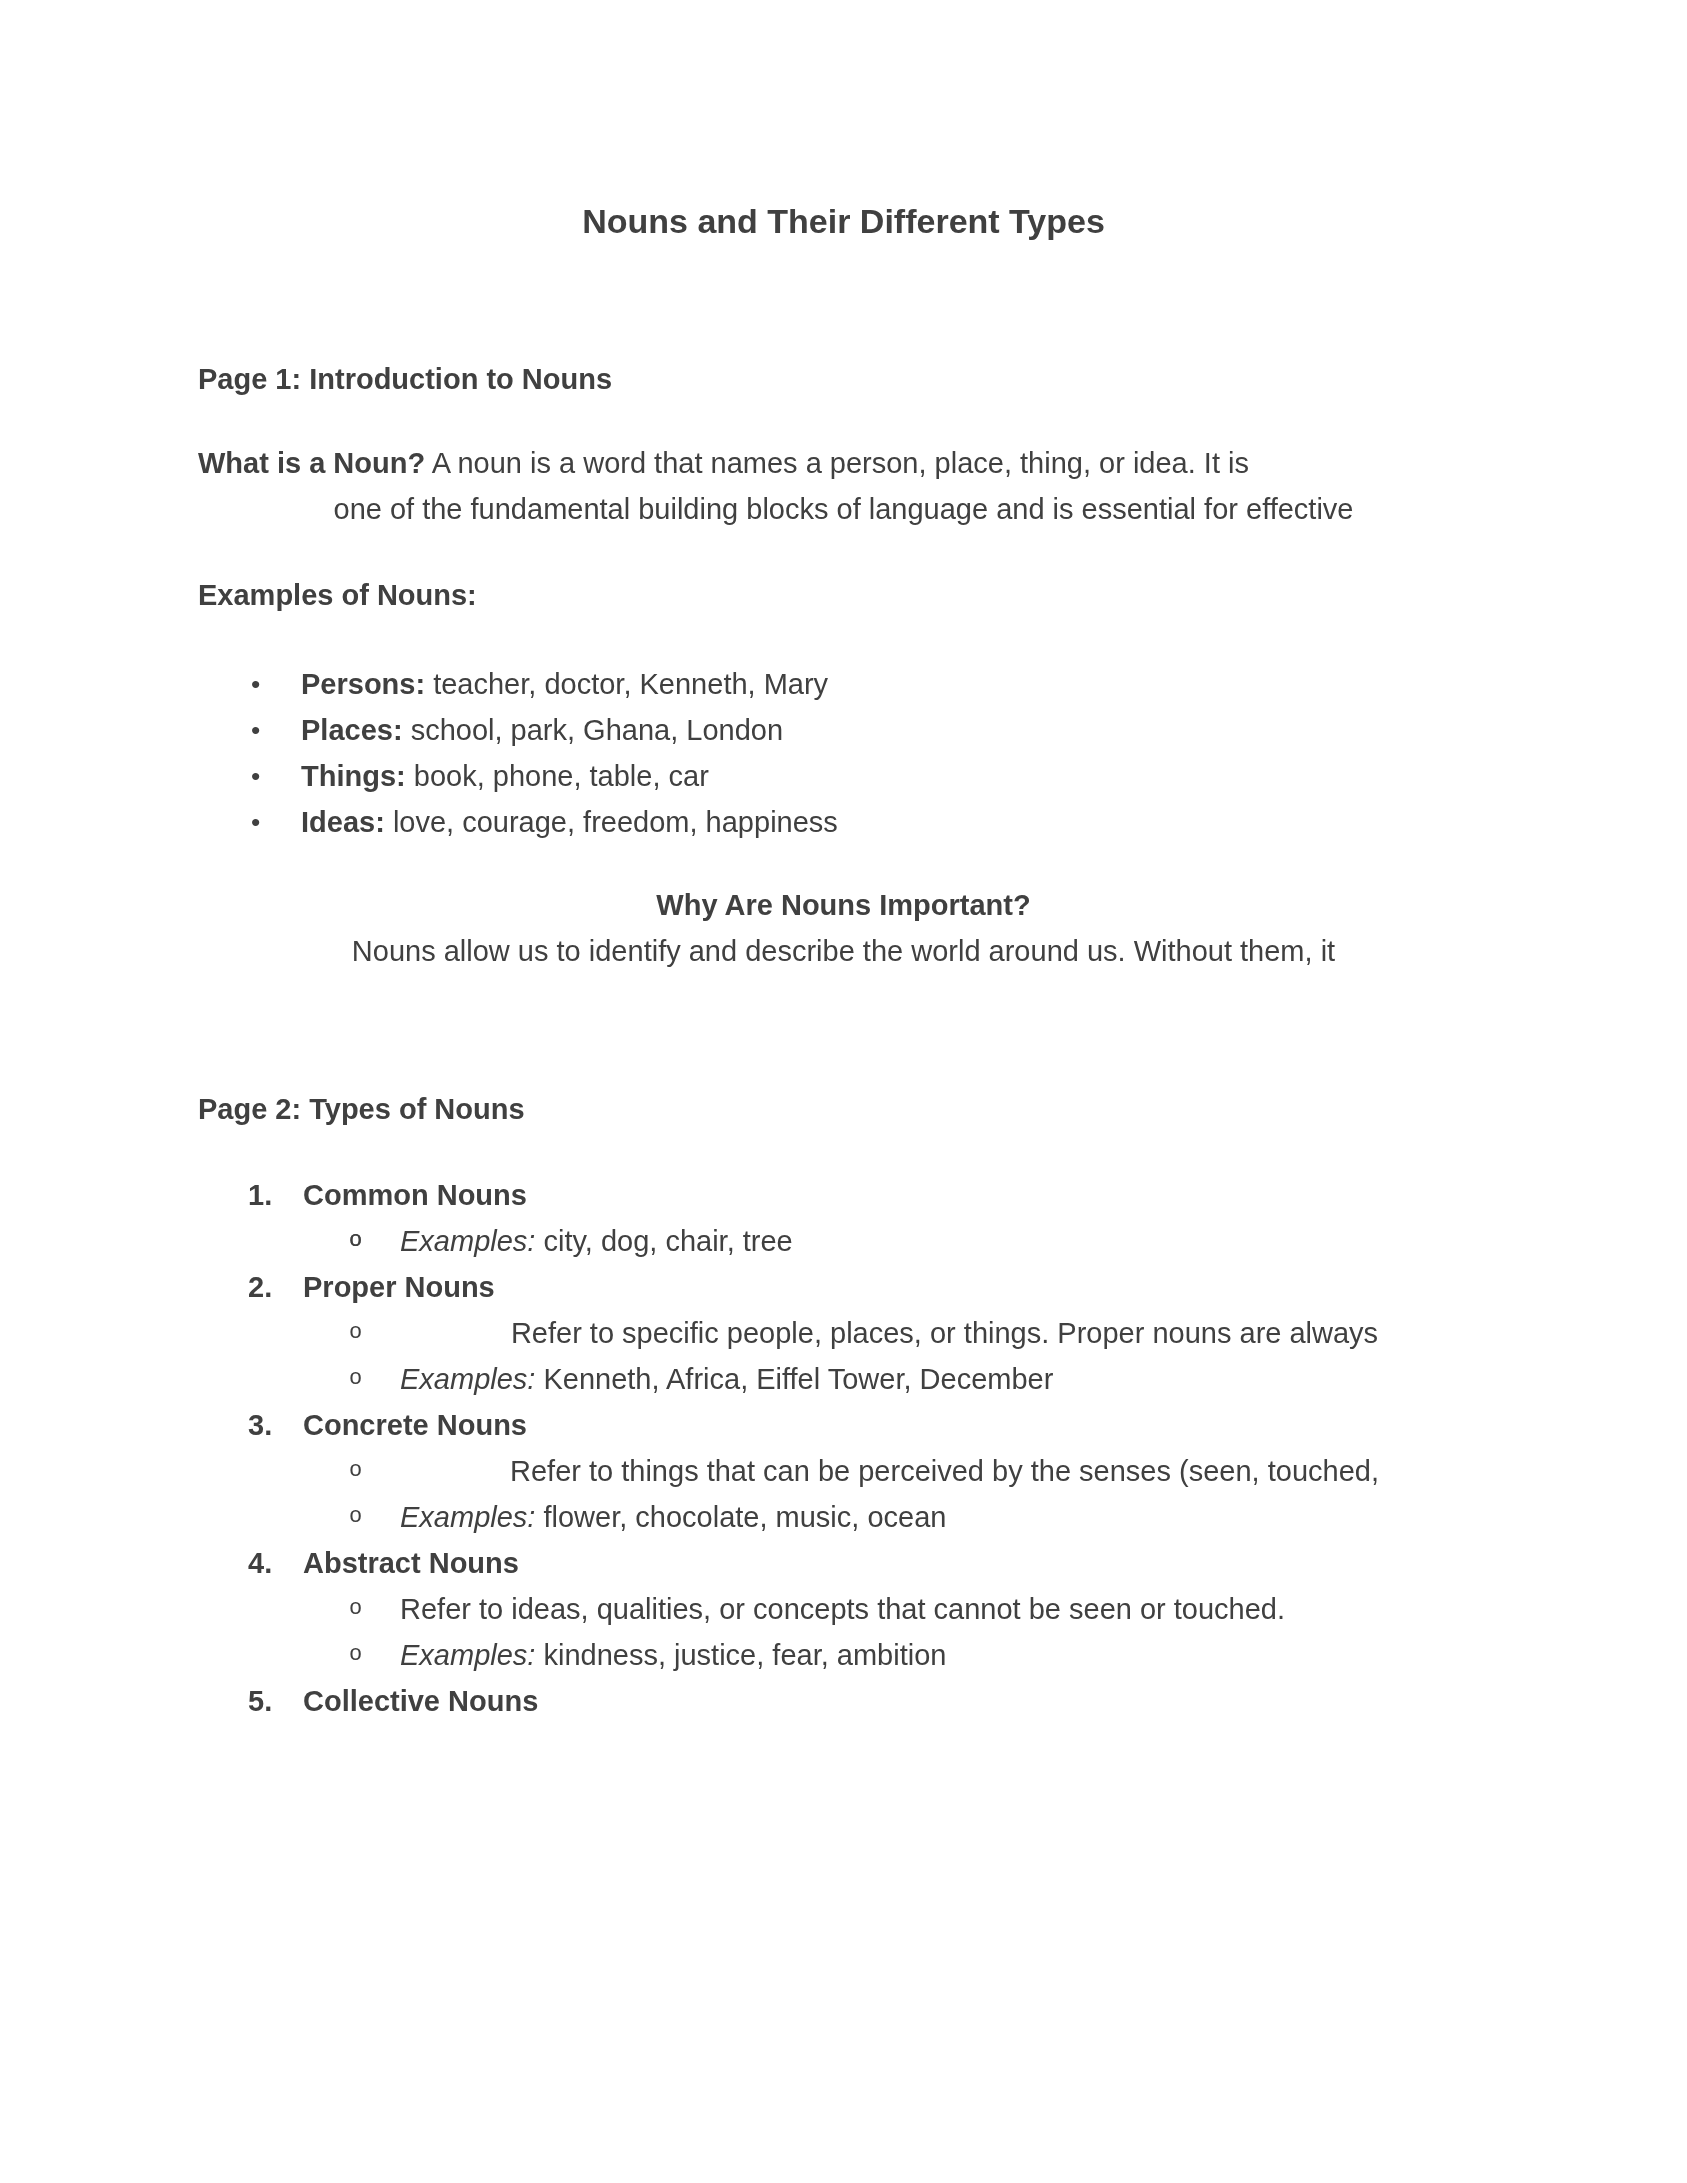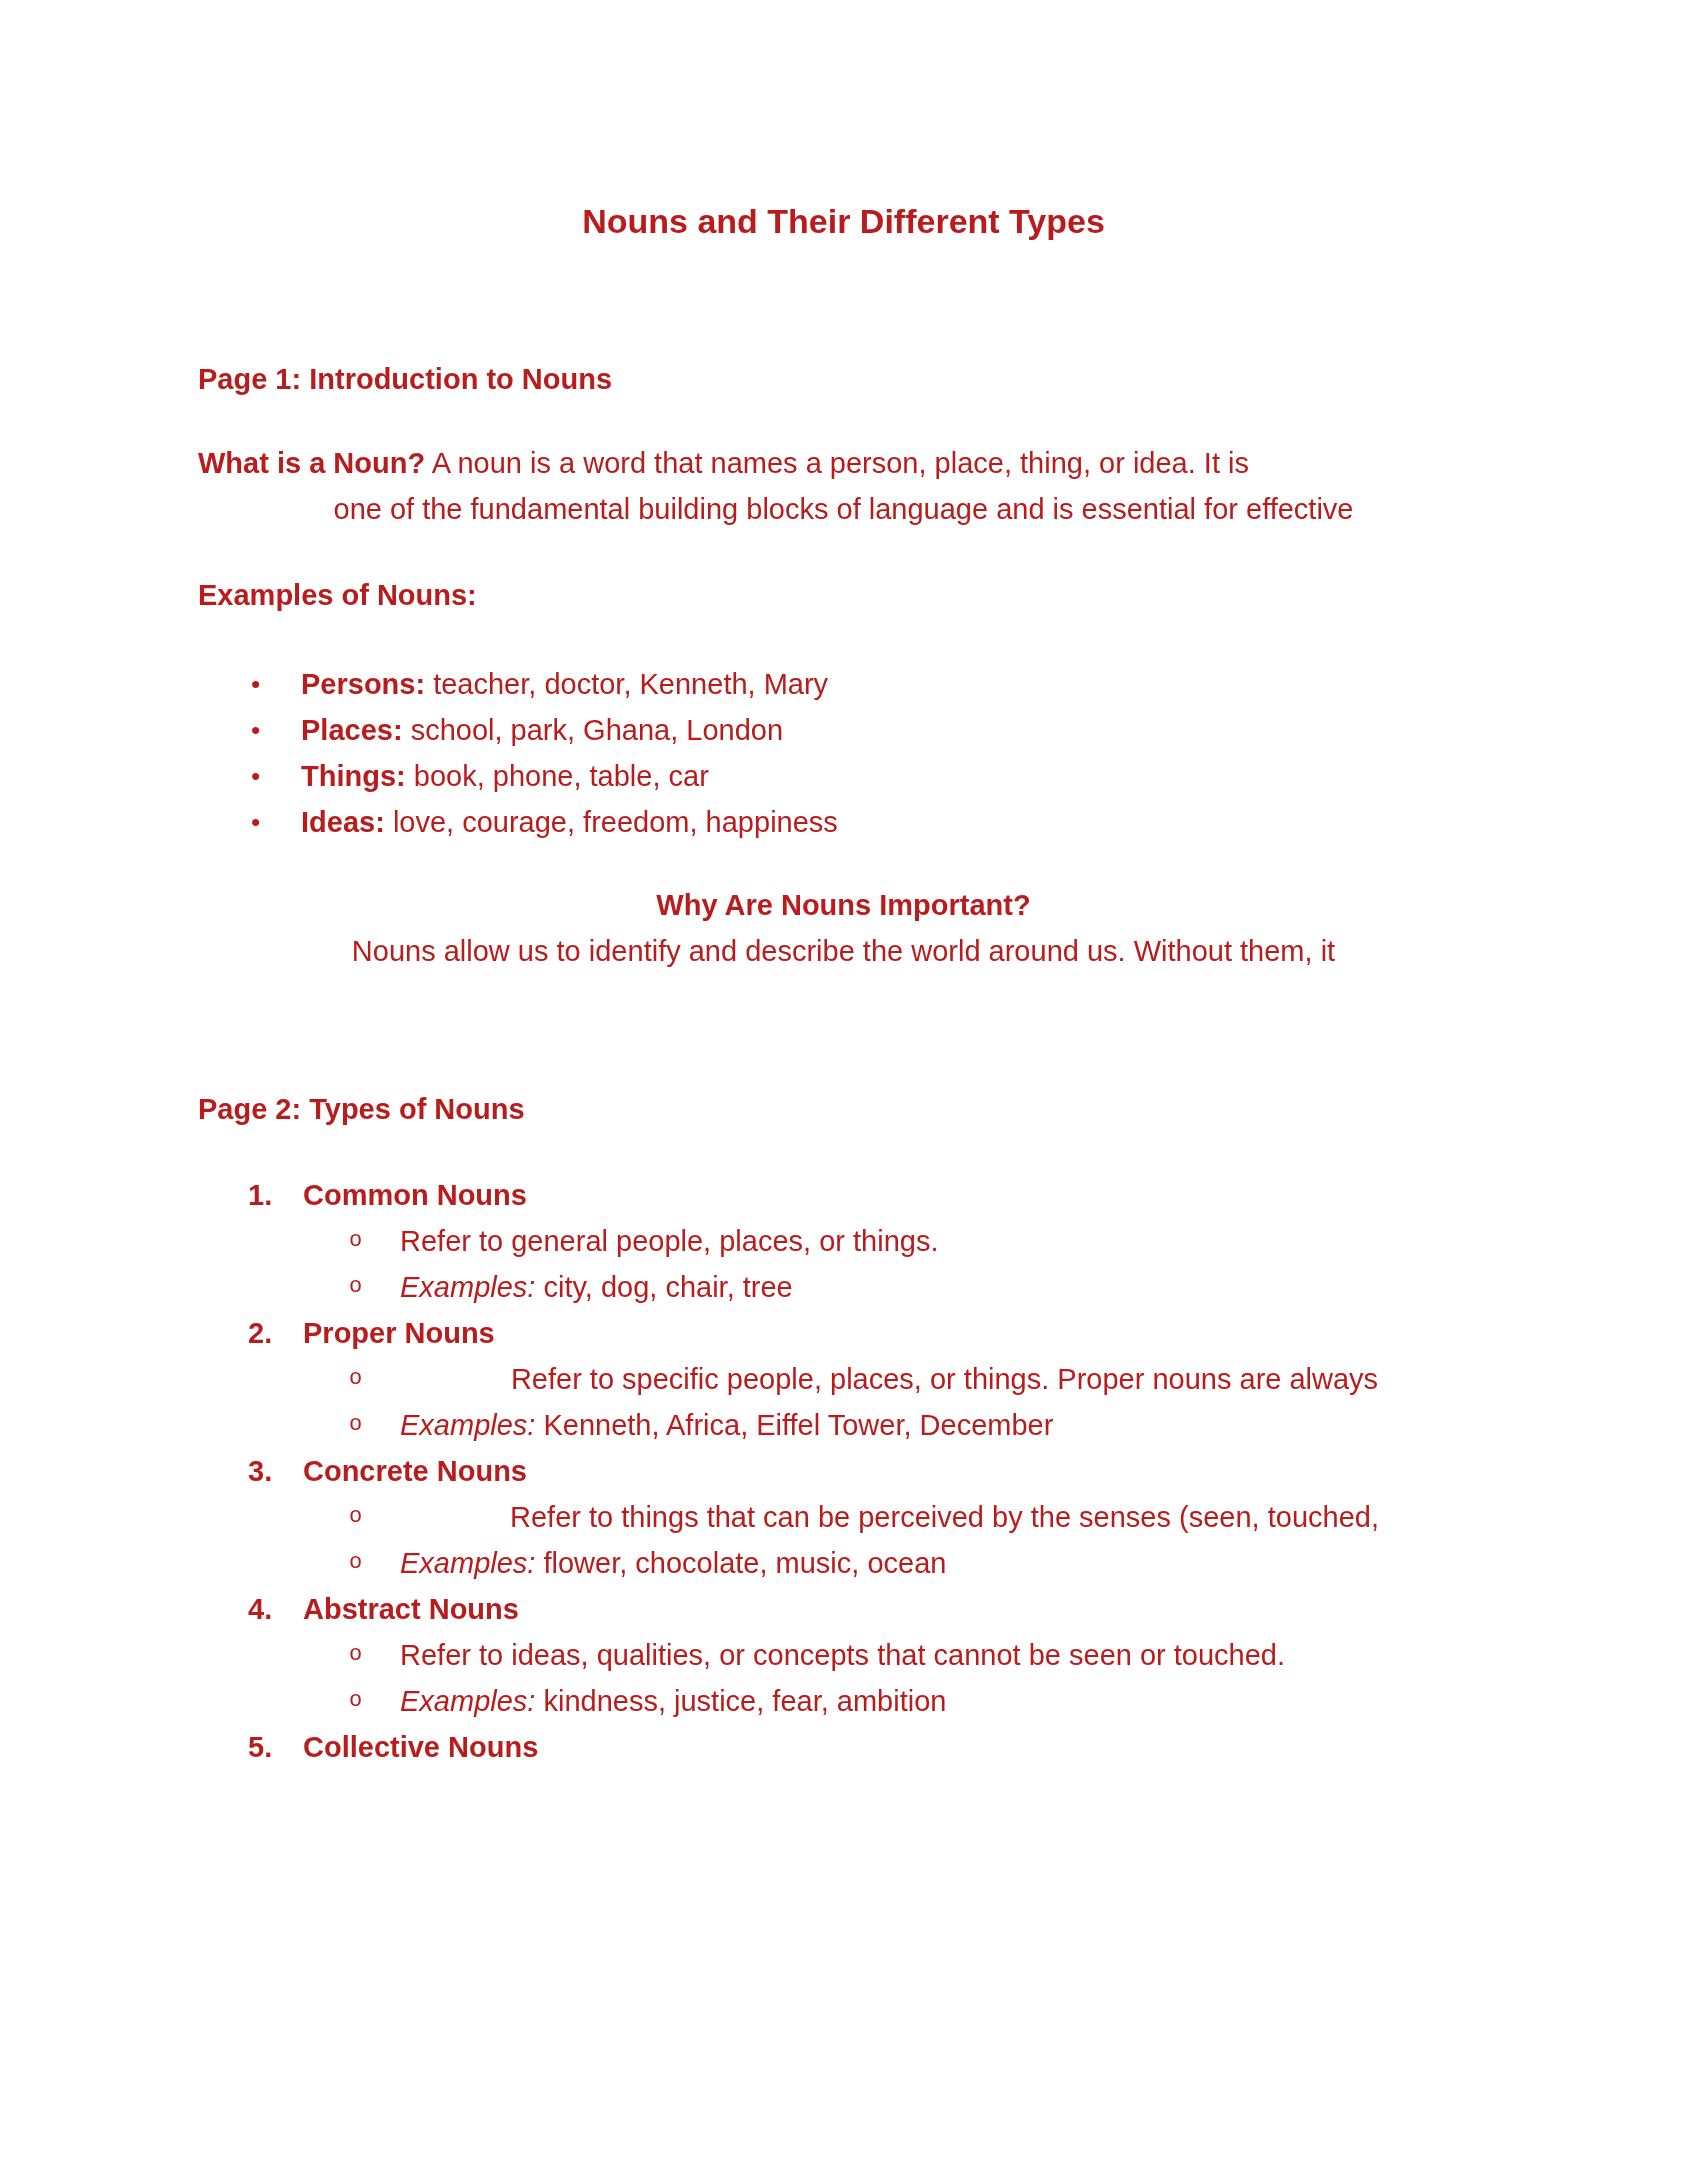--- a/index.html
+++ b/index.html
@@ -1,20 +1,20 @@
 <!DOCTYPE html>
 <html style="font-size:10.6px"><head>
 <meta charset="utf-8">
 <style>
   html, body { margin:0; padding:0; background:#ffffff; }
   .page {
     position:relative;
     width:1687px; height:2183px;
     background:#ffffff;
-    color:#b91c1c;
+    color:#404040;
     font-family:"Liberation Sans", sans-serif;
     font-size:29px;
     line-height:46px;
     box-sizing:border-box;
     padding:0 198px;
     overflow:hidden;
   }
   h1, h2, p, ul, ol, li, div { margin:0; padding:0; }
   .b { font-weight:bold; }
   .i { font-style:italic; }
@@ -72,21 +72,21 @@
       <span class="b d-block">Why Are Nouns Important?</span>
       <span class="d-block">Nouns allow us to identify and describe the world around us. Without them, it</span>
     </p>
 
   <h2 class="heading h-page2">Page 2: Types of Nouns</h2>
 
   <ol class="numlist">
 
     <li>
       <div class="num-line"><span class="num">1.</span><span class="b">Common Nouns</span></div>
-      <div class="sub-line"><span class="circ">o</span><span>Refer to general people, places, or things.</span></div>
+      <div class="sub-line"><span class="circ">o</span></div>
       <div class="sub-line"><span class="circ">o</span><span class="i">Examples:</span><span> city, dog, chair, tree</span></div>
     </li>
 
     <li>
       <div class="num-line"><span class="num">2.</span><span class="b">Proper Nouns</span></div>
       <div class="sub-line">
           <span class="circ">o</span>
           <span class="d-block">Refer to specific people, places, or things. Proper nouns are always</span>
         </div>
       <div class="sub-line"><span class="circ">o</span><span class="i">Examples:</span><span> Kenneth, Africa, Eiffel Tower, December</span></div>

